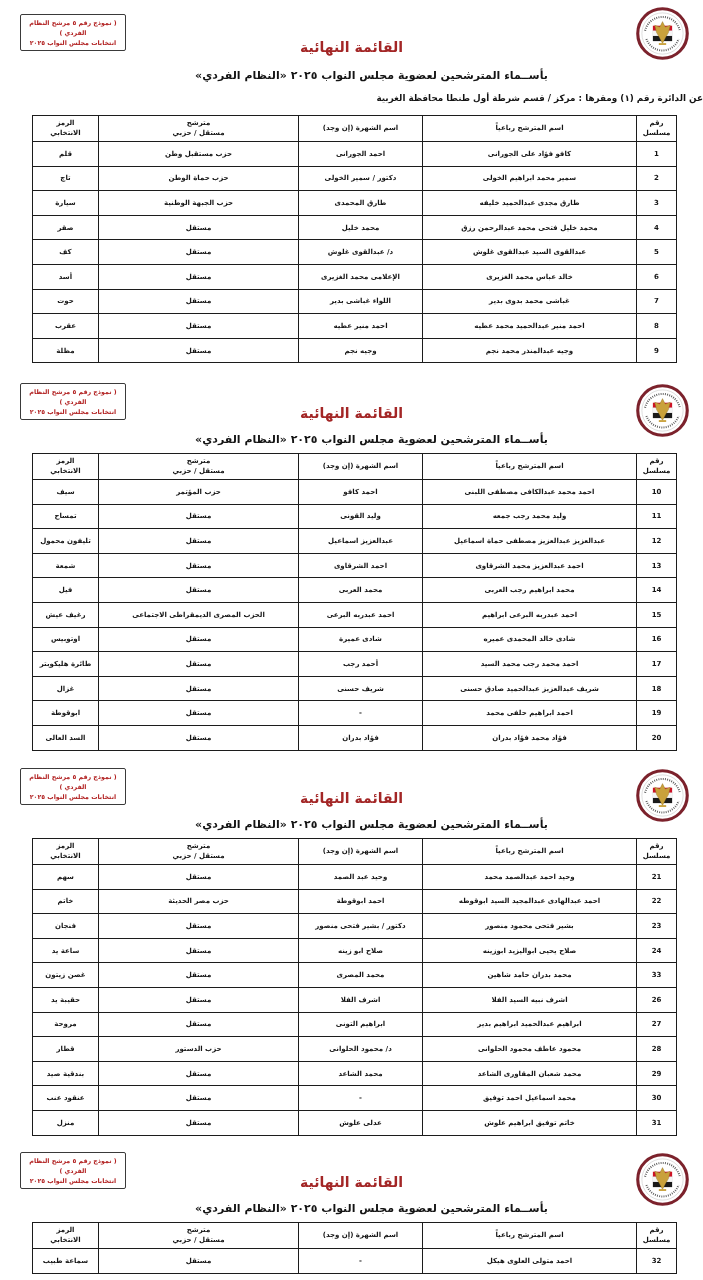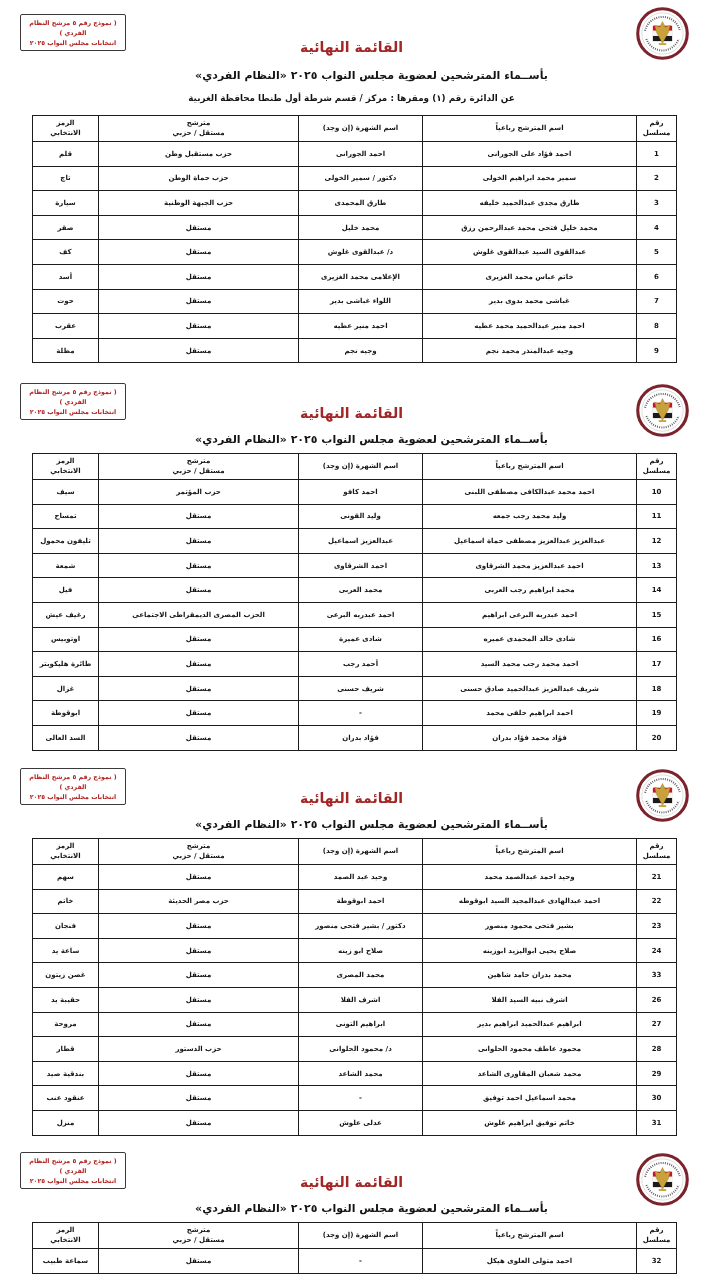--- a/index.html
+++ b/index.html
@@ -31,21 +31,21 @@
   .section.first .title { top: 39px; }
 
   .subtitle {
     position: absolute; top: 50px; left: 0; width: 100%;
     text-align: center; color: #141414; font-weight: bold; font-size: 11px; margin-left: 20px;
   }
   .section.first .subtitle { top: 69px; }
 
   .district {
     position: absolute; top: 93px; left: 0; width: 100%;
-    text-align: center; color: #141414; font-weight: bold; font-size: 8.8px;
+    text-align: right; color: #141414; font-weight: bold; font-size: 8.8px;
   }
 
   table.list {
     position: absolute; top: 70px; right: 26px; width: 644px;
     border-collapse: collapse; table-layout: fixed;
     direction: rtl;
   }
   .section.first table.list { top: 115px; }
 
   table.list th, table.list td {
@@ -116,21 +116,21 @@
           </th>
           <th>
             <div>الرمز</div>
               <div>الانتخابي</div>
           </th>
         </tr>
       </thead>
       <tbody>
           <tr>
     <td class="c-serial">1</td>
-    <td class="c-name">احمد فؤاد على الجورانى</td>
+    <td class="c-name">كافو فؤاد على الجورانى</td>
     <td class="c-fame">احمد الجورانى</td>
     <td class="c-aff">حزب مستقبل وطن</td>
     <td class="c-sym">قلم</td>
   </tr>
           <tr>
     <td class="c-serial">2</td>
     <td class="c-name">سمير محمد ابراهيم الخولى</td>
     <td class="c-fame">دكتور / سمير الخولى</td>
     <td class="c-aff">حزب حماة الوطن</td>
     <td class="c-sym">تاج</td>
@@ -151,21 +151,21 @@
   </tr>
           <tr>
     <td class="c-serial">5</td>
     <td class="c-name">عبدالقوى السيد عبدالقوى غلوش</td>
     <td class="c-fame">د/ عبدالقوى غلوش</td>
     <td class="c-aff">مستقل</td>
     <td class="c-sym">كف</td>
   </tr>
           <tr>
     <td class="c-serial">6</td>
-    <td class="c-name">خاتم عباس محمد الغزيرى</td>
+    <td class="c-name">خالد عباس محمد الغزيرى</td>
     <td class="c-fame">الإعلامى محمد الغزيرى</td>
     <td class="c-aff">مستقل</td>
     <td class="c-sym">أسد</td>
   </tr>
           <tr>
     <td class="c-serial">7</td>
     <td class="c-name">غباشى محمد بدوى بدير</td>
     <td class="c-fame">اللواء غباشى بدير</td>
     <td class="c-aff">مستقل</td>
     <td class="c-sym">حوت</td>

